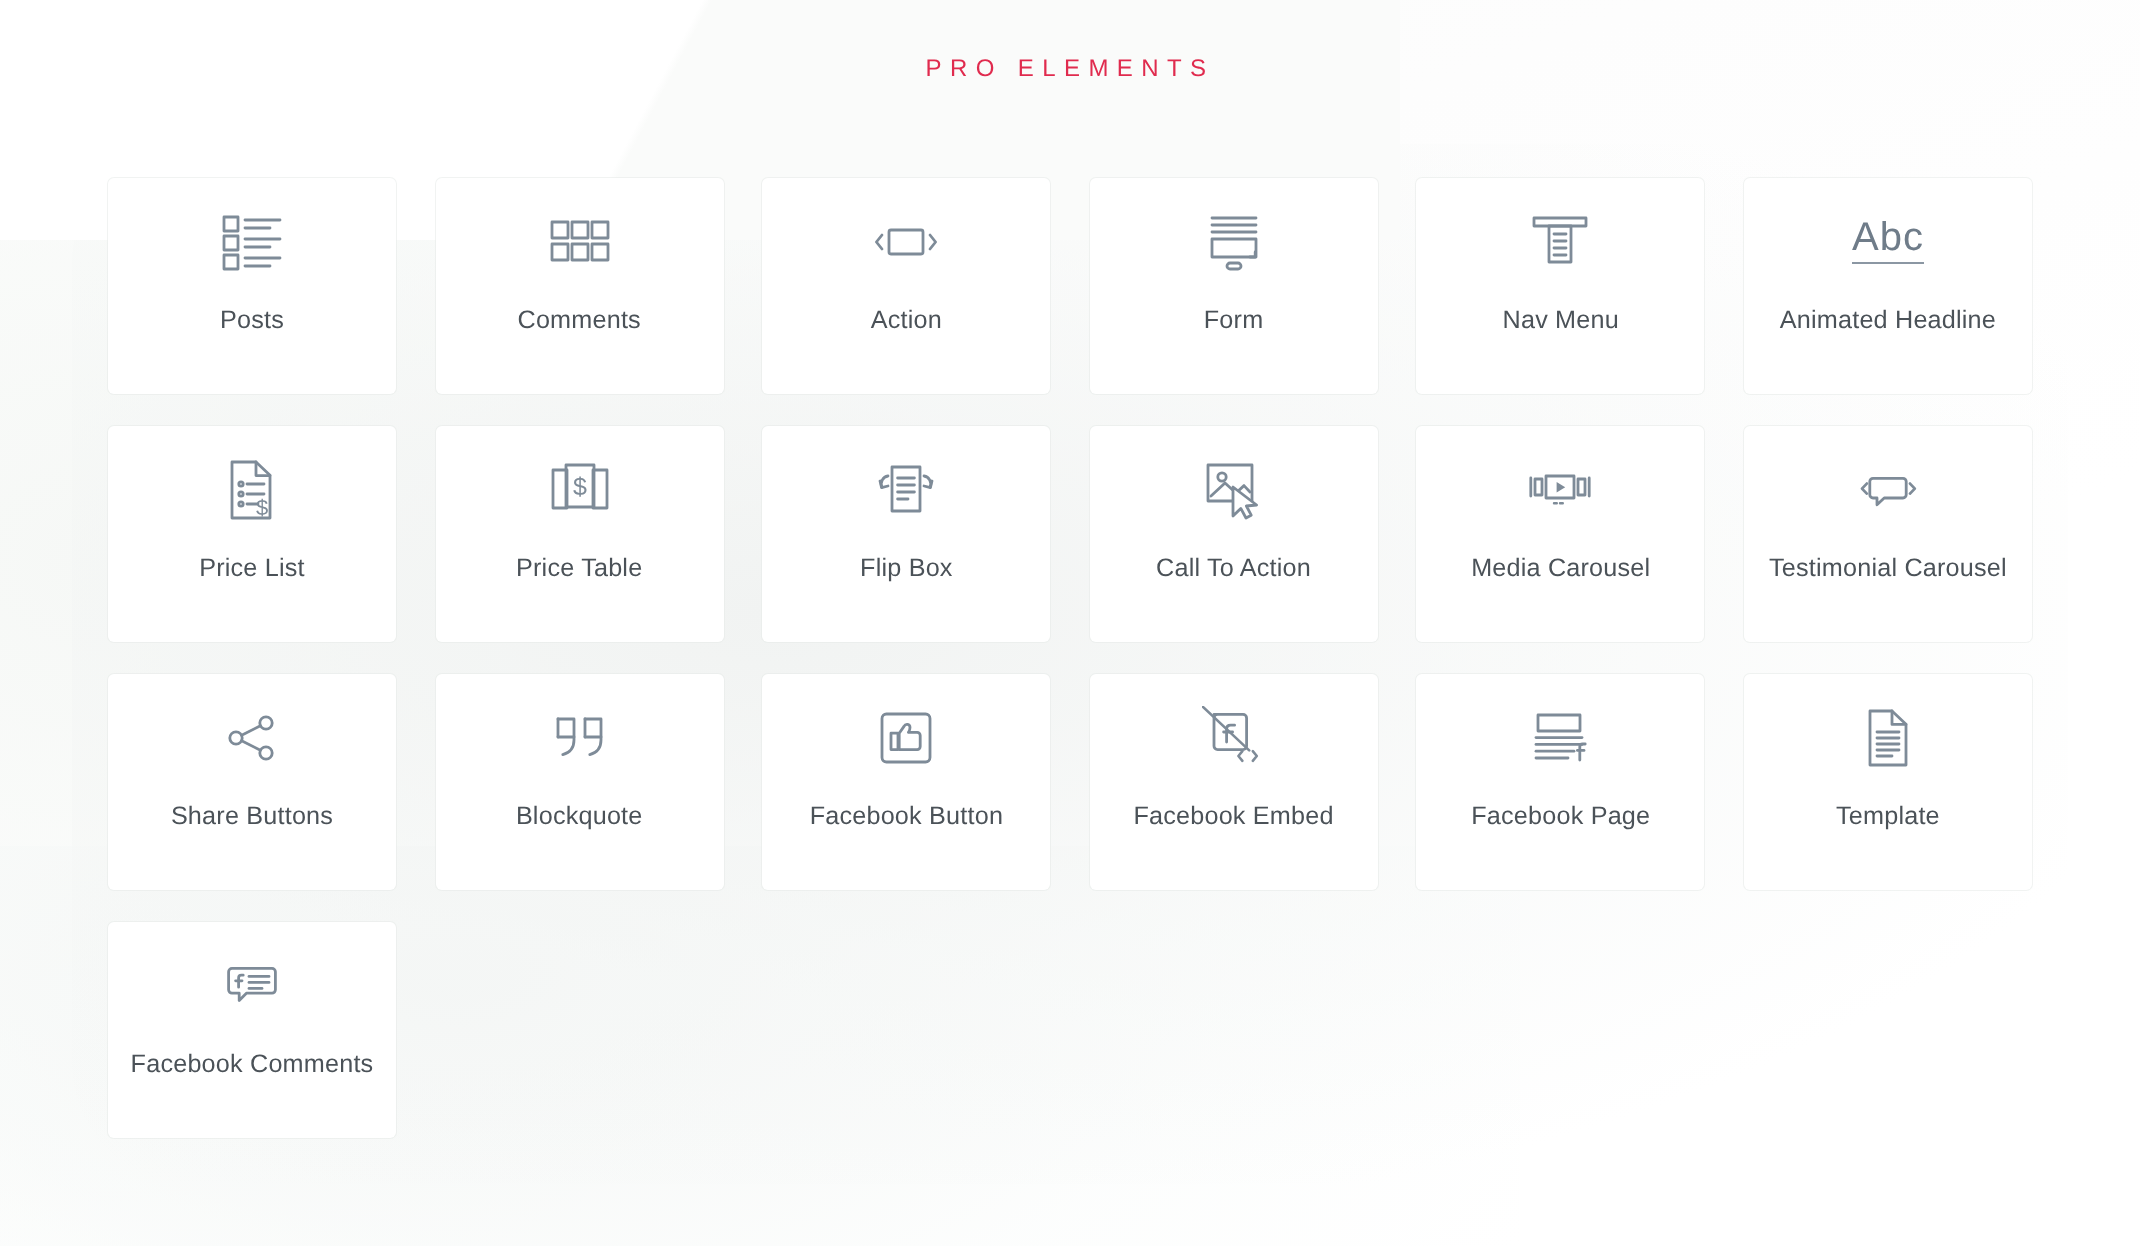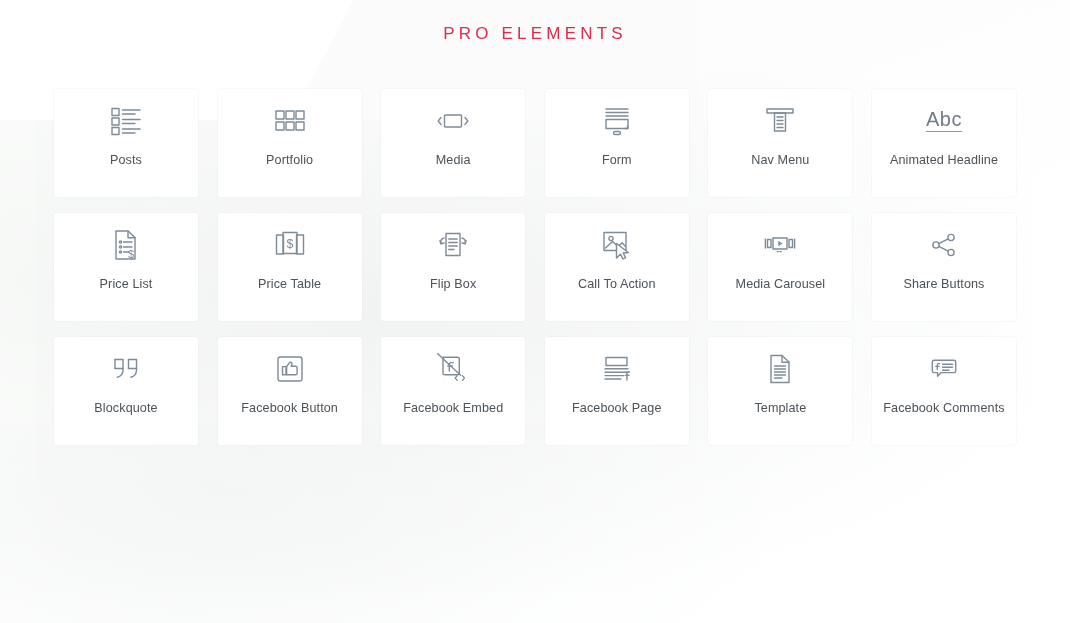--- a/index.html
+++ b/index.html
@@ -58,21 +58,21 @@
     position: relative;
     z-index: 3;
     width: 1070px;
     height: 623px;
   }
 
   
   #section-title {
     text-align: center;
     color: #e02b4e;
-    font-size: 17px;
+    font-size: 12px;
     font-weight: 400;
     letter-spacing: 4.2px;
     padding-top: 24px;
     line-height: 20px;
     white-space: nowrap;
   }
 
   
   #elements-grid {
     position: absolute;
@@ -162,31 +162,31 @@
         <div class="card-icon">
           <svg width="30" height="24" viewBox="0 0 30 24">
       <rect x="1" y="2" width="8" height="8" fill="none" stroke="currentColor" stroke-width="1.4" stroke-linecap="round" stroke-linejoin="round"></rect>
       <rect x="11" y="2" width="8" height="8" fill="none" stroke="currentColor" stroke-width="1.4" stroke-linecap="round" stroke-linejoin="round"></rect>
       <rect x="21" y="2" width="8" height="8" fill="none" stroke="currentColor" stroke-width="1.4" stroke-linecap="round" stroke-linejoin="round"></rect>
       <rect x="1" y="13" width="8" height="8" fill="none" stroke="currentColor" stroke-width="1.4" stroke-linecap="round" stroke-linejoin="round"></rect>
       <rect x="11" y="13" width="8" height="8" fill="none" stroke="currentColor" stroke-width="1.4" stroke-linecap="round" stroke-linejoin="round"></rect>
       <rect x="21" y="13" width="8" height="8" fill="none" stroke="currentColor" stroke-width="1.4" stroke-linecap="round" stroke-linejoin="round"></rect>
     </svg>
         </div>
-        <div class="card-label">Portfolio</div>
+        <div class="card-label">Comments</div>
       </div>
       <div class="element-card">
         <div class="card-icon">
           <svg width="34" height="22" viewBox="0 0 34 22">
       <rect x="8.5" y="5" width="17" height="12" rx="1" fill="none" stroke="currentColor" stroke-width="1.4" stroke-linecap="round" stroke-linejoin="round"></rect>
       <polyline points="5,7.5 2.2,11 5,14.5" fill="none" stroke="currentColor" stroke-width="1.4" stroke-linecap="round" stroke-linejoin="round"></polyline>
       <polyline points="29,7.5 31.8,11 29,14.5" fill="none" stroke="currentColor" stroke-width="1.4" stroke-linecap="round" stroke-linejoin="round"></polyline>
     </svg>
         </div>
-        <div class="card-label">Media</div>
+        <div class="card-label">Action</div>
       </div>
       <div class="element-card">
         <div class="card-icon">
           <svg width="32" height="30" viewBox="0 0 32 30">
       <line x1="5" y1="3" x2="27" y2="3" fill="none" stroke="currentColor" stroke-width="1.4" stroke-linecap="round" stroke-linejoin="round"></line>
       <line x1="5" y1="6.5" x2="27" y2="6.5" fill="none" stroke="currentColor" stroke-width="1.4" stroke-linecap="round" stroke-linejoin="round"></line>
       <line x1="5" y1="10" x2="27" y2="10" fill="none" stroke="currentColor" stroke-width="1.4" stroke-linecap="round" stroke-linejoin="round"></line>
       <path d="M5 13.5 h22 v9 h-22 z" fill="none" stroke="currentColor" stroke-width="1.4" stroke-linecap="round" stroke-linejoin="round"></path>
       <polyline points="24,22.5 26.6,22.5 26.6,20" fill="none" stroke="currentColor" stroke-width="1.4" stroke-linecap="round" stroke-linejoin="round"></polyline>
       <rect x="12.5" y="25.5" width="7" height="3" rx="1.5" fill="none" stroke="currentColor" stroke-width="1.4" stroke-linecap="round" stroke-linejoin="round"></rect>
@@ -276,20 +276,31 @@
       <rect x="4.5" y="5.5" width="3.5" height="8" fill="none" stroke="currentColor" stroke-width="1.4" stroke-linecap="round" stroke-linejoin="round"></rect>
       <rect x="26" y="5.5" width="3.5" height="8" fill="none" stroke="currentColor" stroke-width="1.4" stroke-linecap="round" stroke-linejoin="round"></rect>
       <line x1="2.4" y1="5" x2="2.4" y2="14" fill="none" stroke="currentColor" stroke-width="1.4" stroke-linecap="round" stroke-linejoin="round"></line>
       <line x1="31.6" y1="5" x2="31.6" y2="14" fill="none" stroke="currentColor" stroke-width="1.4" stroke-linecap="round" stroke-linejoin="round"></line>
     </svg>
         </div>
         <div class="card-label">Media Carousel</div>
       </div>
       <div class="element-card">
         <div class="card-icon">
+          <svg width="34" height="22" viewBox="0 0 34 22">
+      <path d="M9.5 5.2 h15 a1.6 1.6 0 0 1 1.6 1.6 v6.6 a1.6 1.6 0 0 1 -1.6 1.6 h-9.4
+               l-3.6 3.4 v-3.4 h-2 a1.6 1.6 0 0 1 -1.6 -1.6 V6.8 a1.6 1.6 0 0 1 1.6 -1.6 z" fill="none" stroke="currentColor" stroke-width="1.4" stroke-linecap="round" stroke-linejoin="round"></path>
+      <polyline points="6.4,7.8 4,10.3 6.4,12.8" fill="none" stroke="currentColor" stroke-width="1.4" stroke-linecap="round" stroke-linejoin="round"></polyline>
+      <polyline points="28,7.8 30.4,10.3 28,12.8" fill="none" stroke="currentColor" stroke-width="1.4" stroke-linecap="round" stroke-linejoin="round"></polyline>
+    </svg>
+        </div>
+        <div class="card-label">Testimonial Carousel</div>
+      </div>
+      <div class="element-card">
+        <div class="card-icon">
           <svg width="32" height="28" viewBox="0 0 32 28">
       <circle cx="8" cy="14" r="3.1" fill="none" stroke="currentColor" stroke-width="1.4" stroke-linecap="round" stroke-linejoin="round"></circle>
       <circle cx="23" cy="6.5" r="3.1" fill="none" stroke="currentColor" stroke-width="1.4" stroke-linecap="round" stroke-linejoin="round"></circle>
       <circle cx="23" cy="21.5" r="3.1" fill="none" stroke="currentColor" stroke-width="1.4" stroke-linecap="round" stroke-linejoin="round"></circle>
       <line x1="10.8" y1="12.6" x2="20.2" y2="7.9" fill="none" stroke="currentColor" stroke-width="1.4" stroke-linecap="round" stroke-linejoin="round"></line>
       <line x1="10.8" y1="15.4" x2="20.2" y2="20.1" fill="none" stroke="currentColor" stroke-width="1.4" stroke-linecap="round" stroke-linejoin="round"></line>
     </svg>
         </div>
         <div class="card-label">Share Buttons</div>
       </div>

